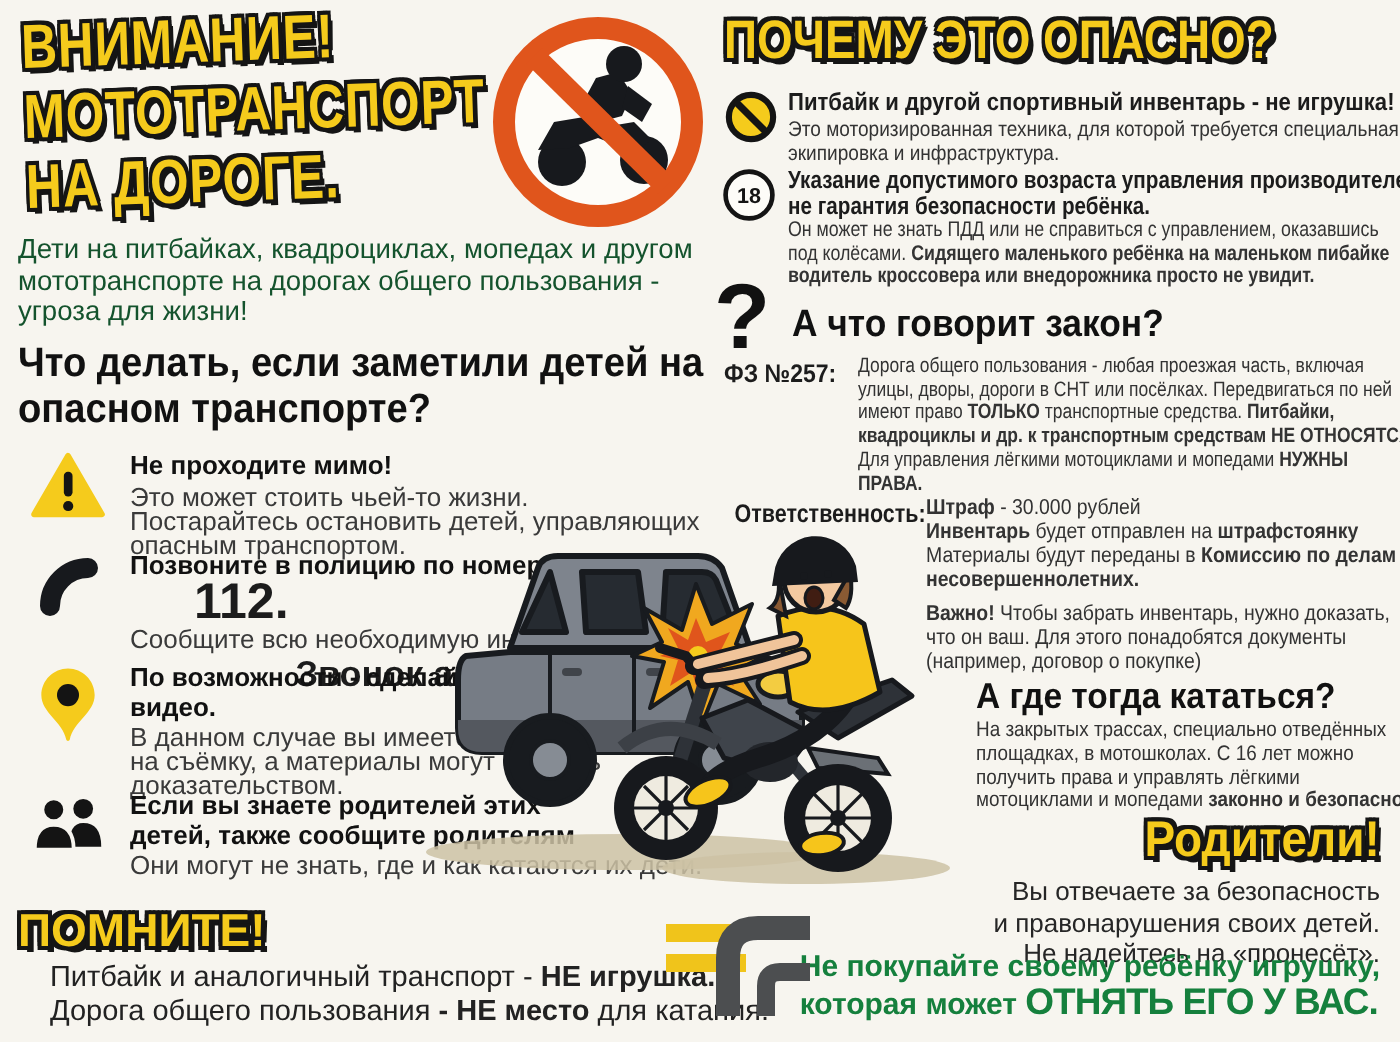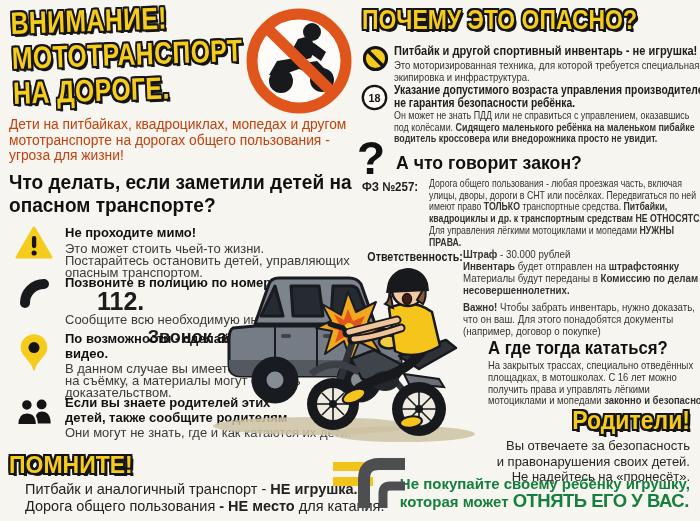--- a/index.html
+++ b/index.html
@@ -16,21 +16,21 @@
   .sx84{transform:scaleX(.84);transform-origin:0 0;}
   .sx85{transform:scaleX(.85);transform-origin:0 0;}
   .sx9{transform:scaleX(.90);transform-origin:0 0;}
   .sx93{transform:scaleX(.93);transform-origin:0 0;}
 
   .title-block{left:10px;top:6px;transform:rotate(-2deg);transform-origin:0 0;}
   .t-line{font-size:31px;line-height:35px;letter-spacing:.5px;}
 
   .no-sign{left:241px;top:3px;width:116px;height:116px;}
 
-  .intro{left:9px;top:117px;font-size:13.8px;line-height:15.6px;color:#c2410c;}
+  .intro{left:9px;top:117px;font-size:13.8px;line-height:15.6px;color:#14532d;}
 
   .what-head{left:9px;top:170px;font-size:20.5px;line-height:23px;font-weight:bold;color:#111;}
 
   .item{left:14px;width:332px;display:flex;gap:11px;align-items:flex-start;}
   .it1{top:226px;} .it2{top:276px;} .it3{top:332px;} .it4{top:396px;}
   .icn{flex:0 0 40px;display:flex;justify-content:center;}
   .ititle{font-size:13px;font-weight:bold;line-height:14.5px;color:#111;}
   .inum{font-size:25px;font-weight:bold;line-height:21px;margin-left:32px;}
   .idesc{font-size:13px;line-height:12px;color:#3a3a3a;margin-top:2px;}
   .inote{font-size:18px;font-weight:bold;margin-top:1px;text-align:right;}

